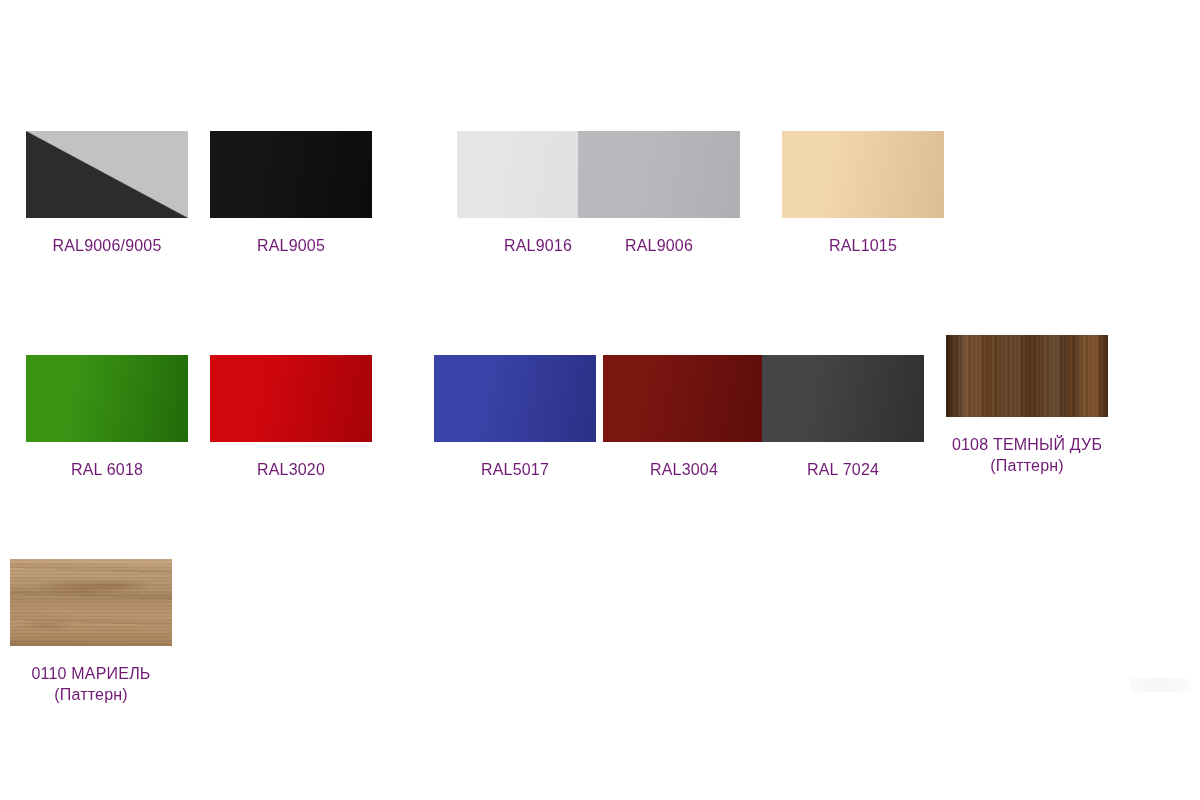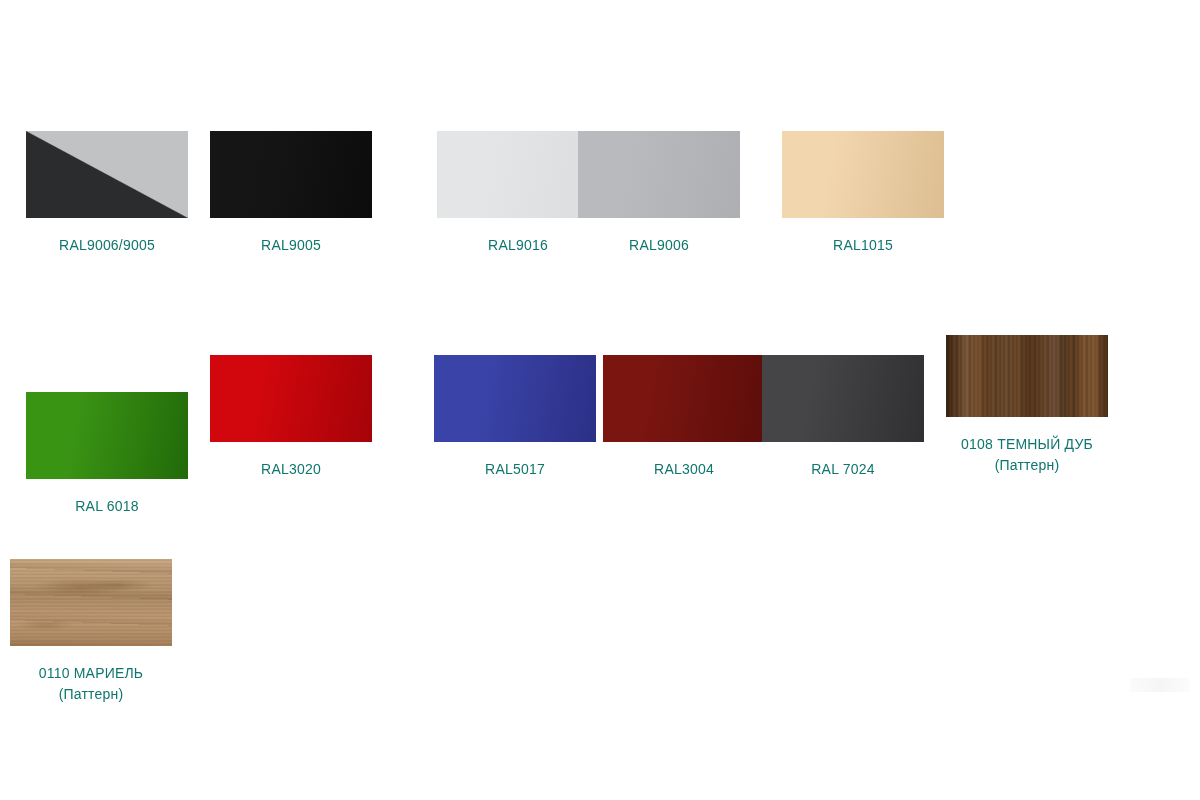--- a/index.html
+++ b/index.html
@@ -36,22 +36,22 @@
     overflow: hidden;
   }
 
   .swatch-chip.tall {
     height: 82px;
   }
 
   .swatch-label {
     margin-top: 17px;
     text-align: center;
-    color: #0f766e;
-    font-size: 14px;
+    color: #701a75;
+    font-size: 16px;
     line-height: 21px;
     letter-spacing: 0.2px;
     white-space: nowrap;
   }
 
   .swatch-label .label-sub {
     display: block;
   }
 
   
@@ -141,33 +141,33 @@
     <div class="swatch-cell" style="left: 26px; top: 131px;">
       <div class="swatch-chip" style="background: rgb(192, 194, 196);">
         <div class="diag-split" style="background: linear-gradient(to right top, rgb(43, 44, 46) 0%, rgb(43, 44, 46) 49.6%, rgb(192, 194, 196) 50.4%, rgb(192, 194, 196) 100%);"></div>
       </div>
       <div class="swatch-label"><span>RAL9006/9005</span></div>
     </div>
     <div class="swatch-cell" style="left: 210px; top: 131px;">
       <div class="swatch-chip" style="background: linear-gradient(100deg, rgb(21, 21, 22) 0%, rgb(21, 21, 22) 30%, rgb(12, 12, 13) 100%);"></div>
       <div class="swatch-label"><span>RAL9005</span></div>
     </div>
-    <div class="swatch-cell" style="left: 394px; top: 131px; padding-left: 43px;">
+    <div class="swatch-cell" style="left: 414px; top: 131px; padding-left: 43px;">
       <div class="swatch-chip" style="background: linear-gradient(100deg, rgb(228, 229, 230) 0%, rgb(228, 229, 230) 30%, rgb(220, 221, 223) 100%);"></div>
       <div class="swatch-label"><span>RAL9016</span></div>
     </div>
     <div class="swatch-cell" style="left: 578px; top: 131px;">
       <div class="swatch-chip" style="background: linear-gradient(100deg, rgb(185, 186, 189) 0%, rgb(185, 186, 189) 30%, rgb(174, 175, 178) 100%);"></div>
       <div class="swatch-label"><span>RAL9006</span></div>
     </div>
     <div class="swatch-cell" style="left: 762px; top: 131px; margin-left: 20px;">
       <div class="swatch-chip" style="background: linear-gradient(100deg, rgb(242, 214, 174) 0%, rgb(242, 214, 174) 30%, rgb(221, 190, 146) 100%);"></div>
       <div class="swatch-label"><span>RAL1015</span></div>
     </div>
-    <div class="swatch-cell" style="left: 26px; top: 355px; margin-top: 37px;">
+    <div class="swatch-cell" style="left: 26px; top: 355px;">
       <div class="swatch-chip" style="background: linear-gradient(100deg, rgb(58, 148, 20) 0%, rgb(58, 148, 20) 30%, rgb(33, 106, 9) 100%);"></div>
       <div class="swatch-label"><span>RAL 6018</span></div>
     </div>
     <div class="swatch-cell" style="left: 210px; top: 355px;">
       <div class="swatch-chip" style="background: linear-gradient(100deg, rgb(210, 7, 13) 0%, rgb(210, 7, 13) 30%, rgb(165, 3, 8) 100%);"></div>
       <div class="swatch-label"><span>RAL3020</span></div>
     </div>
     <div class="swatch-cell" style="left: 394px; top: 355px; margin-left: 40px;">
       <div class="swatch-chip" style="background: linear-gradient(100deg, rgb(58, 68, 168) 0%, rgb(58, 68, 168) 30%, rgb(43, 47, 134) 100%);"></div>
       <div class="swatch-label"><span>RAL5017</span></div>

